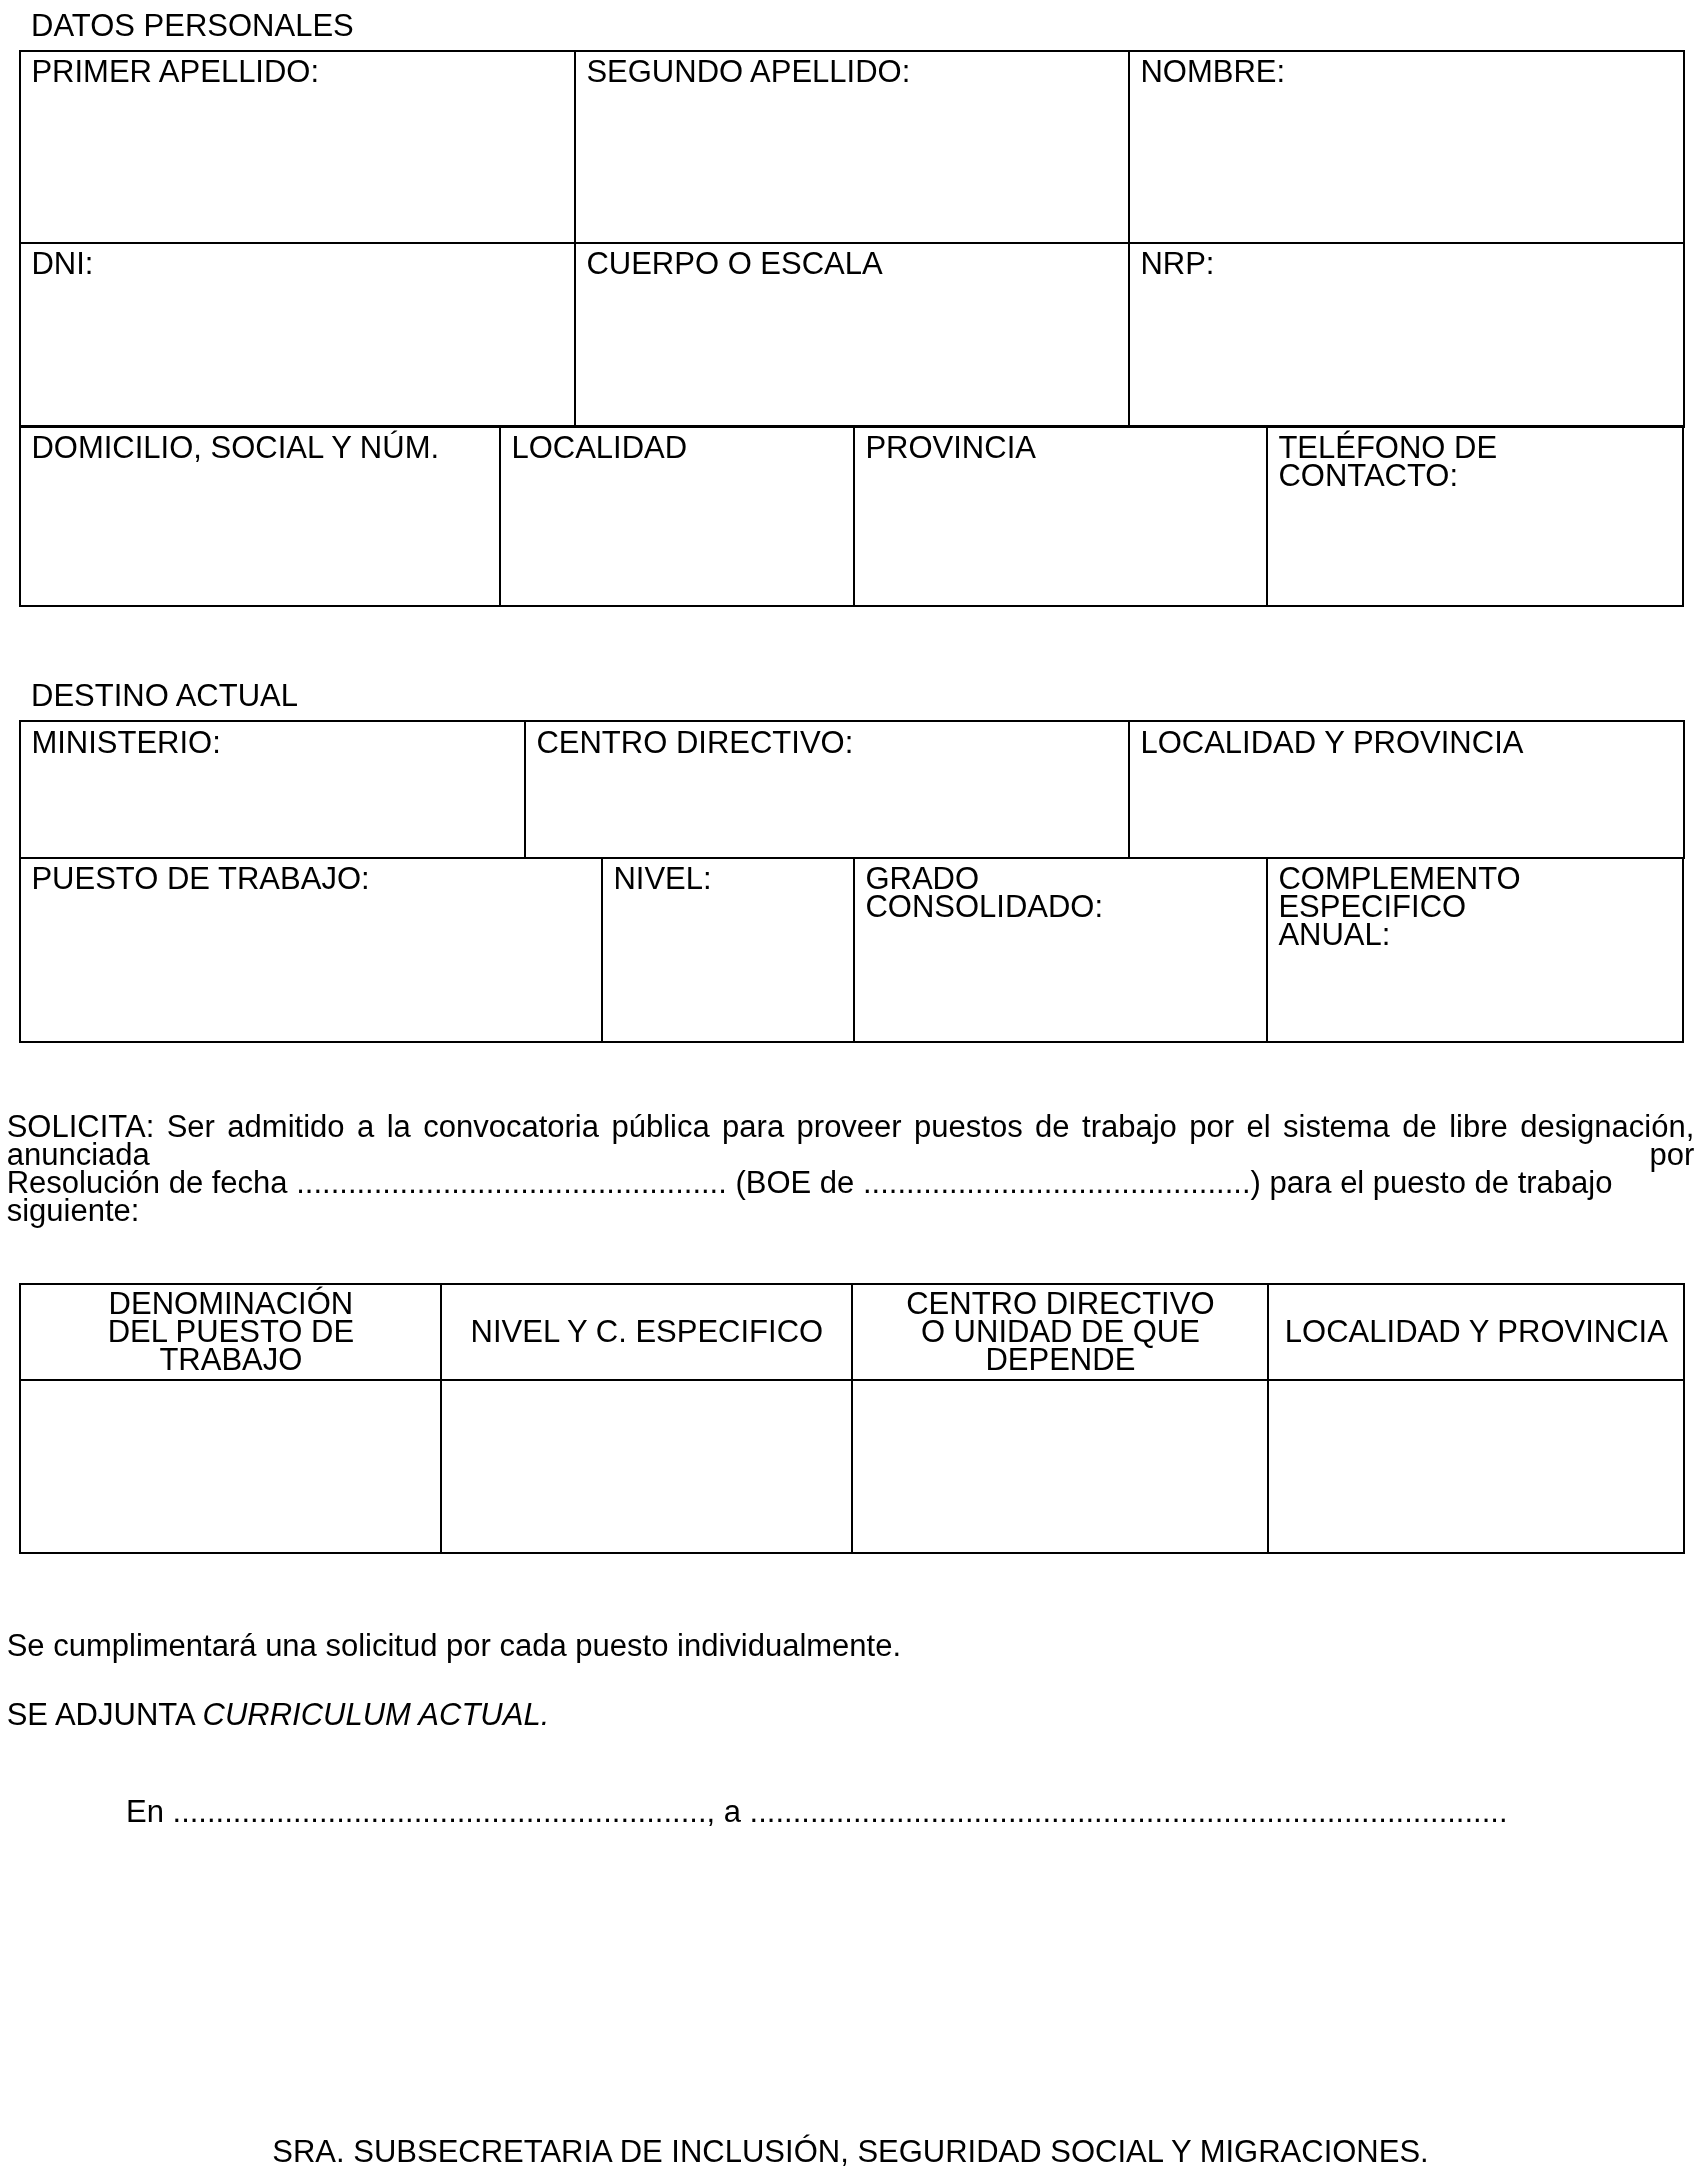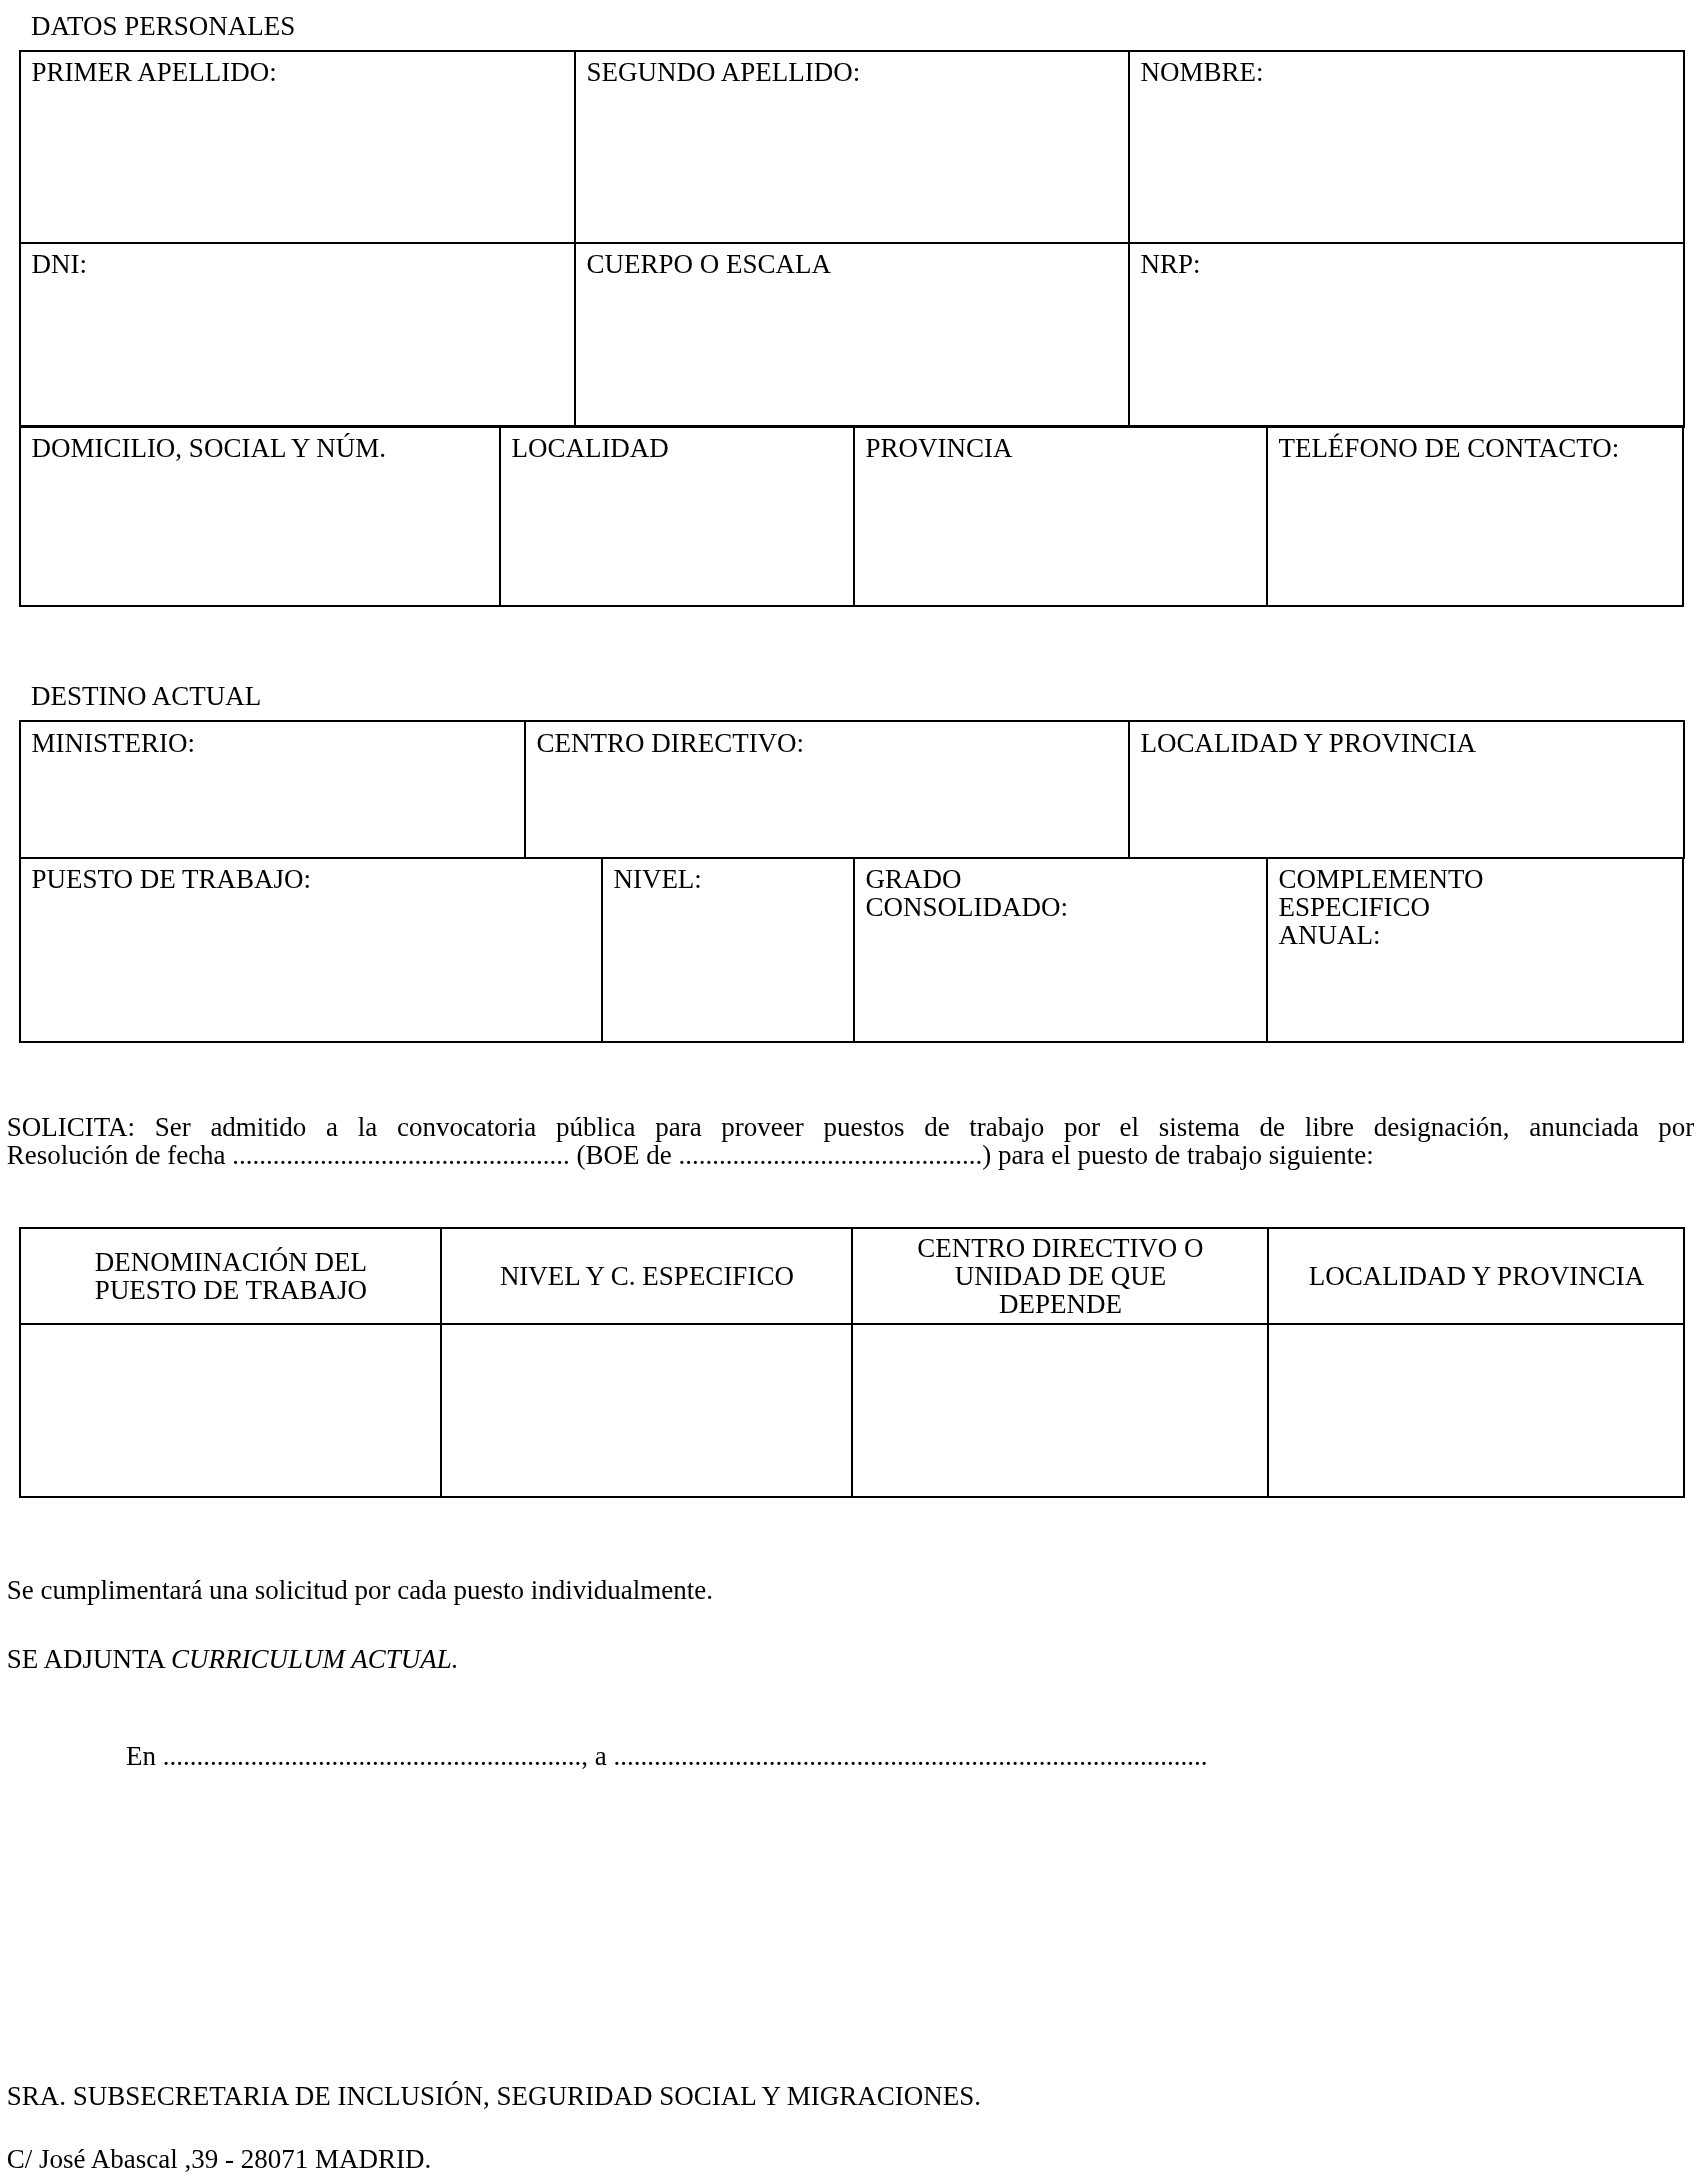--- a/index.html
+++ b/index.html
@@ -2,22 +2,22 @@
 <html style="font-size:13.5px"><head>
 <meta charset="utf-8">
 <style>
   html,body{margin:0;padding:0;background:#ffffff;}
   .page{
     position:relative;
     width:1701px;height:2183px;
     box-sizing:border-box;
     padding-top:11.8px;
     background:#ffffff;color:#000000;
-    font-family:Liberation Serif, serif;
-    font-size:27px;line-height:28px;
+    font-family:Liberation Sans, sans-serif;
+    font-size:31px;line-height:28px;
     overflow:hidden;
   }
   .section-title{margin:0 0 10px 31px;}
   .section-title.second{margin-top:75px;}
 
   table.tbl{border-collapse:collapse;table-layout:fixed;margin-left:19.4px;}
   table.tbl td{
     border:2.5px solid #000;
     vertical-align:top;
     padding:6.7px 10px;
@@ -50,21 +50,21 @@
   .solicita .l2{display:block;}
 
   .puestos{margin-top:58px;padding-left:27px;}
 
   .note1{margin:78px 6.7px 0 6.7px;}
   .note2{margin:41px 6.7px 0 6.7px;}
   .italic{font-style:italic;}
 
   .sign-line{margin:69px 6.7px 0 126px;}
 
-  .footer-line{margin:35px 6.7px 0 6.7px;}
+  .footer-line{margin:35px 6.7px 0 6.7px;text-align:center;}
   .footer-line.first{margin-top:312px;}
 </style>
 </head>
 <body>
 
 <div class="page">
 
   <div class="section-title">DATOS PERSONALES</div>
 
   <table class="tbl">

